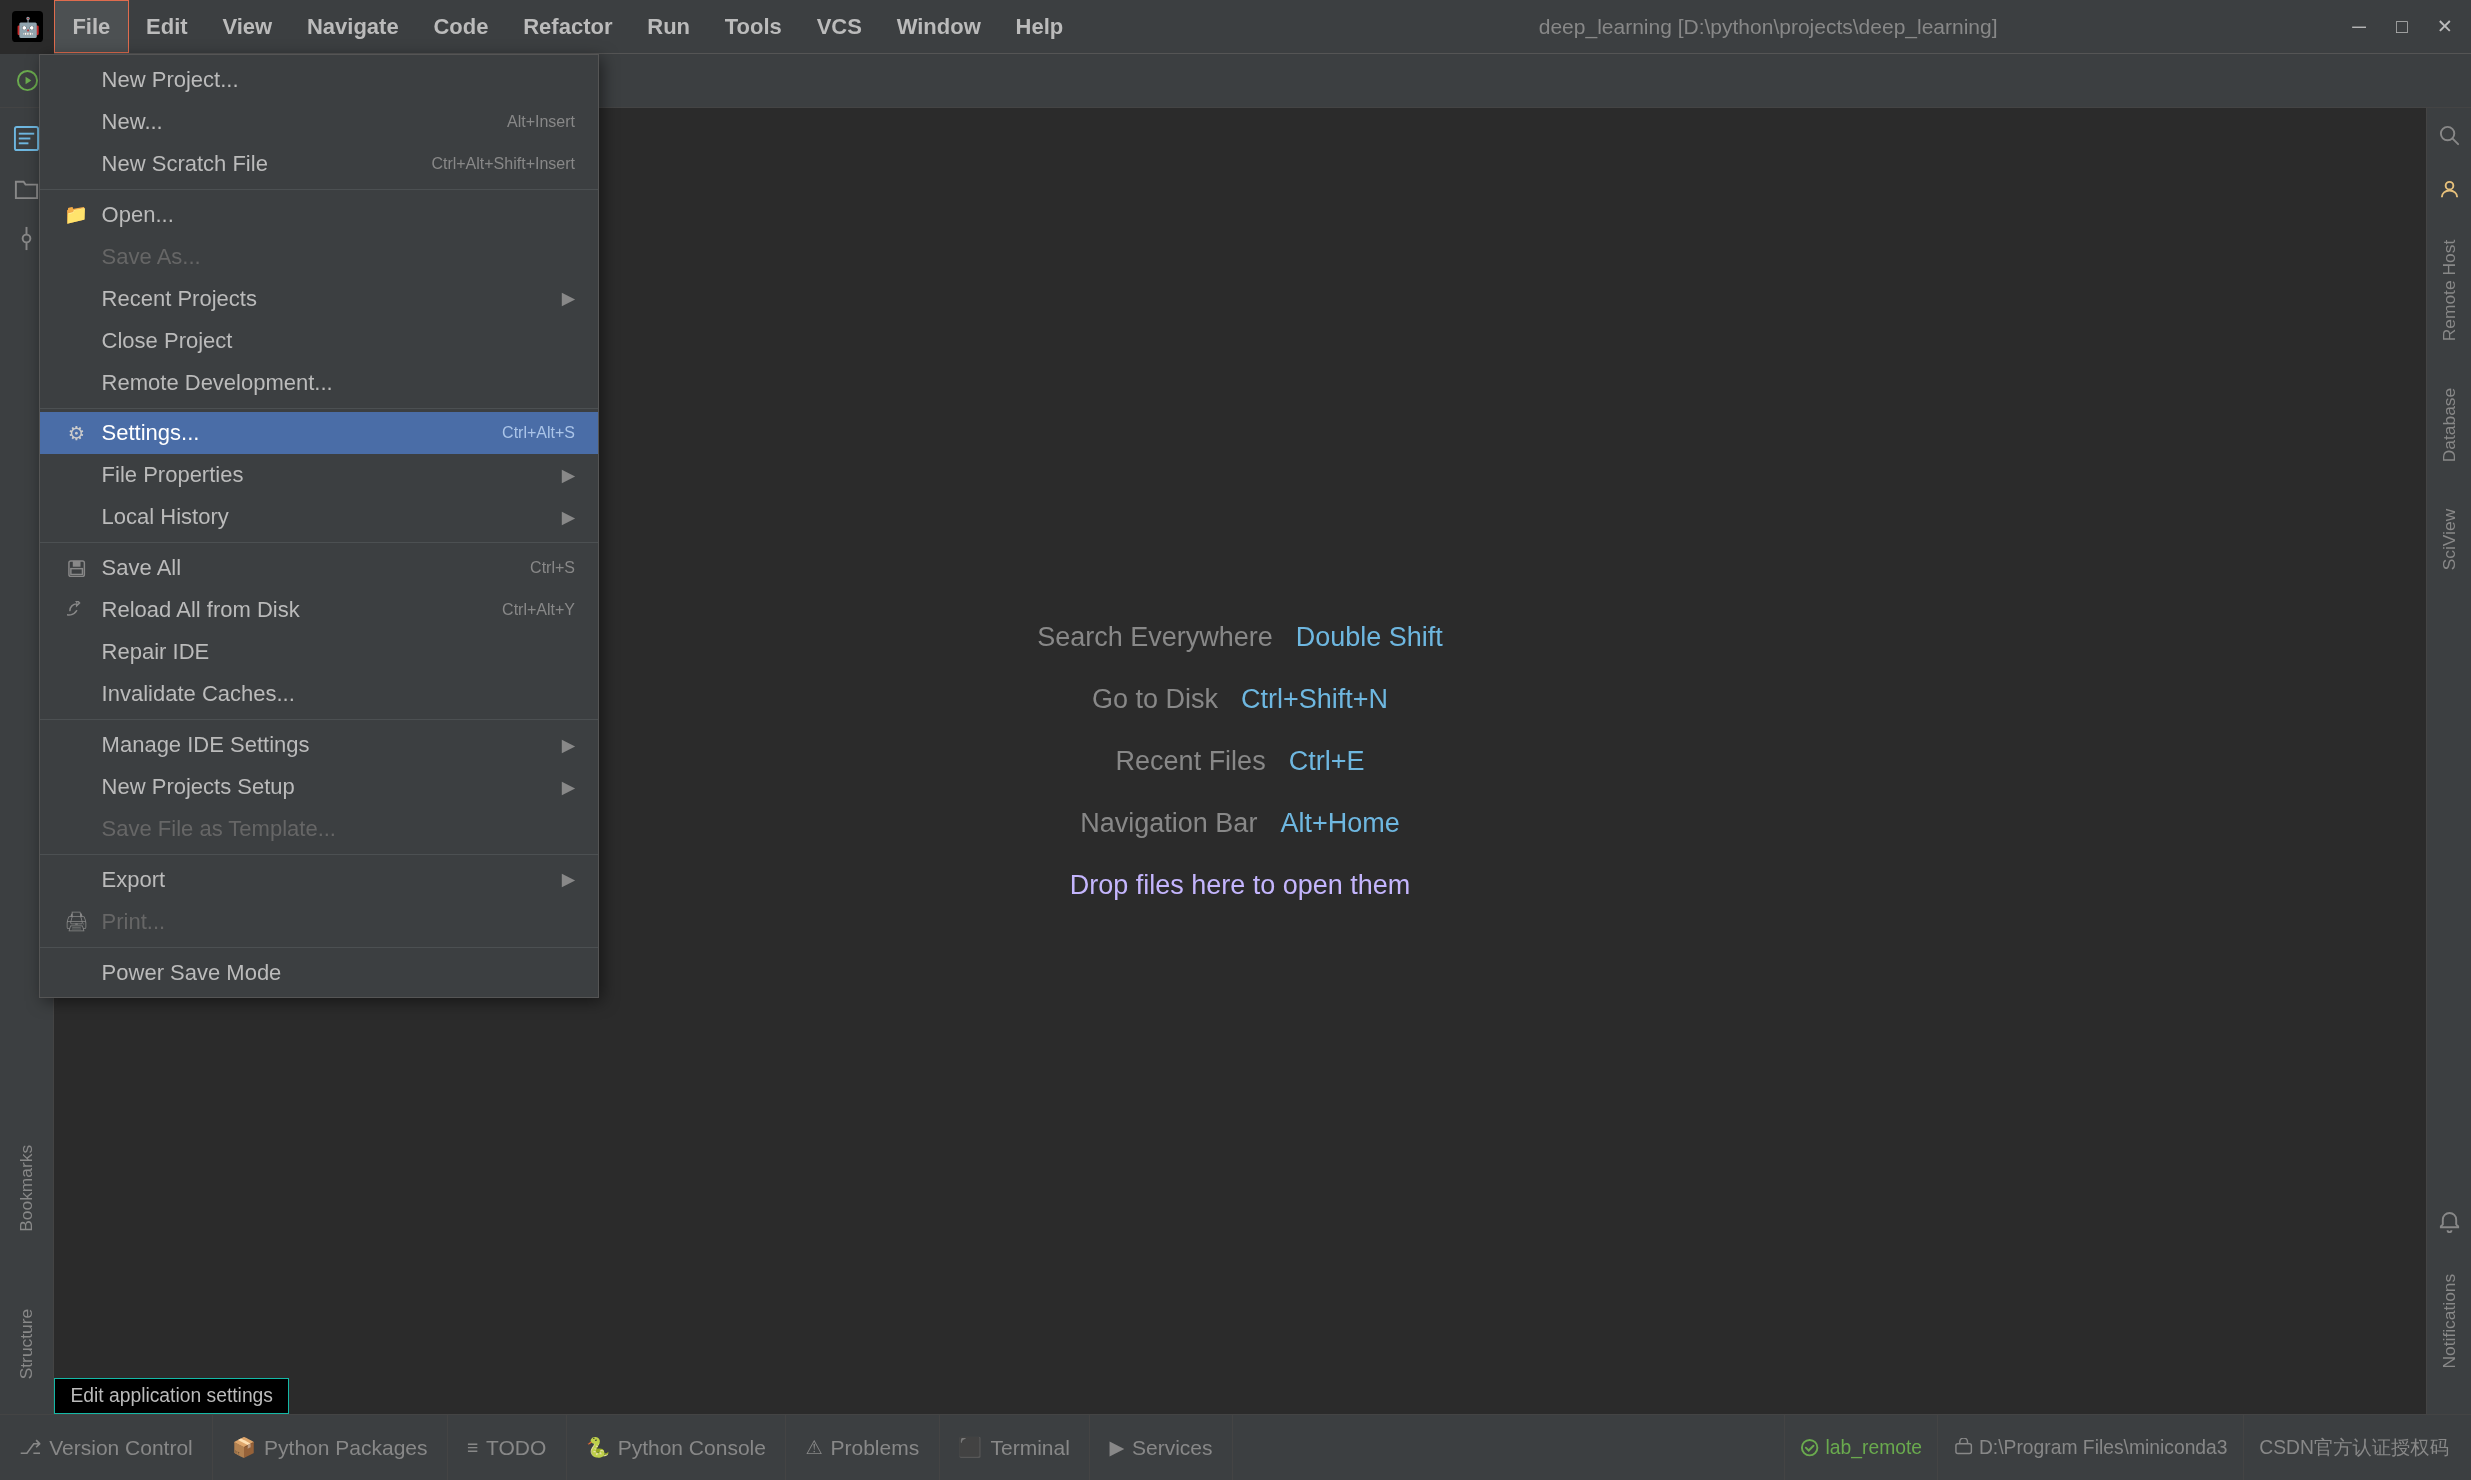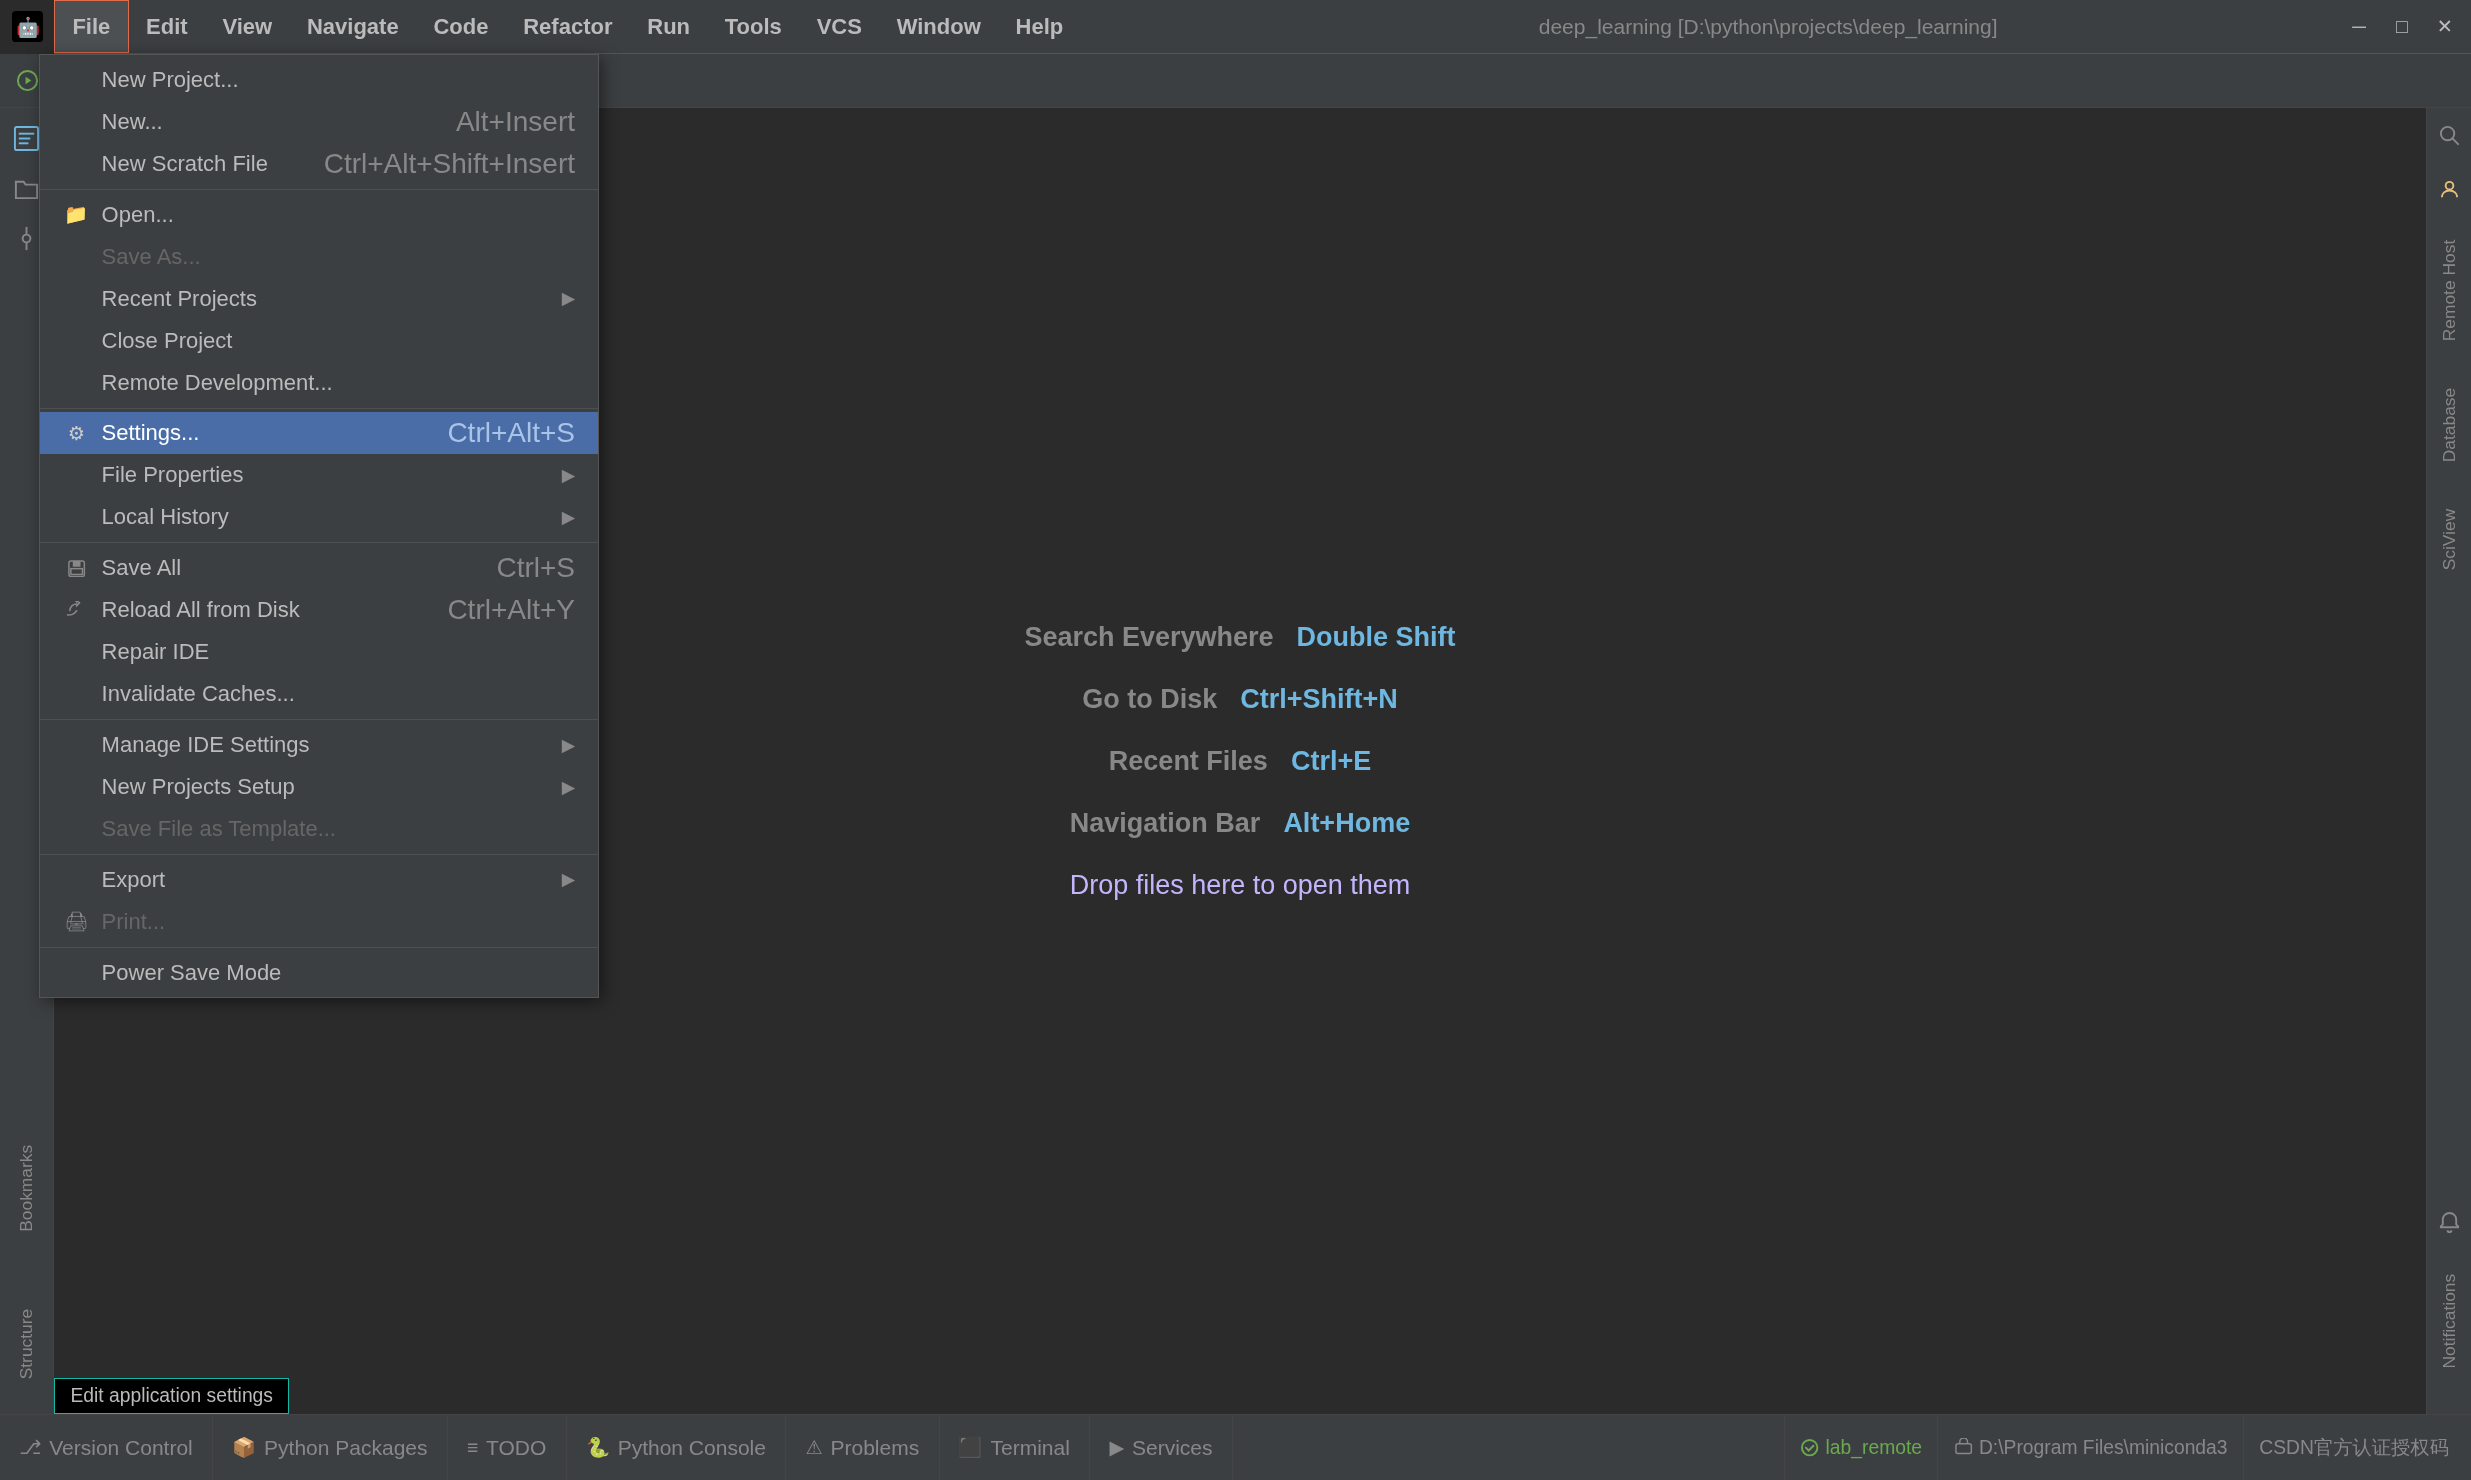--- a/index.html
+++ b/index.html
@@ -177,21 +177,20 @@
       justify-content: center;
       flex-direction: column;
       gap: 31px;
     }
     .welcome-item {
       display: flex;
       align-items: center;
       gap: 23px;
       font-size: 27px;
       color: #888;
-      font-weight: bold;
     }
     .welcome-item span.shortcut {
       color: #6eb7e0;
     }
     .drop-text {
       font-size: 27px;
       color: #c4b5fd;
     }
 
     
@@ -279,21 +278,21 @@
       align-items: center;
       justify-content: center;
       margin-right: 11.6px;
       font-size: 19.3px;
       color: #888;
     }
     .menu-row.highlighted .menu-row-icon { color: #ccc; }
     .menu-row-label { flex: 1; }
     .menu-shortcut {
       color: #888;
-      font-size: 28px;
+      font-size: 16px;
       margin-left: 31px;
     }
     .menu-arrow {
       color: #888;
       font-size: 17.4px;
       margin-left: 7.7px;
     }
   </style>
 </head>
 <body>

